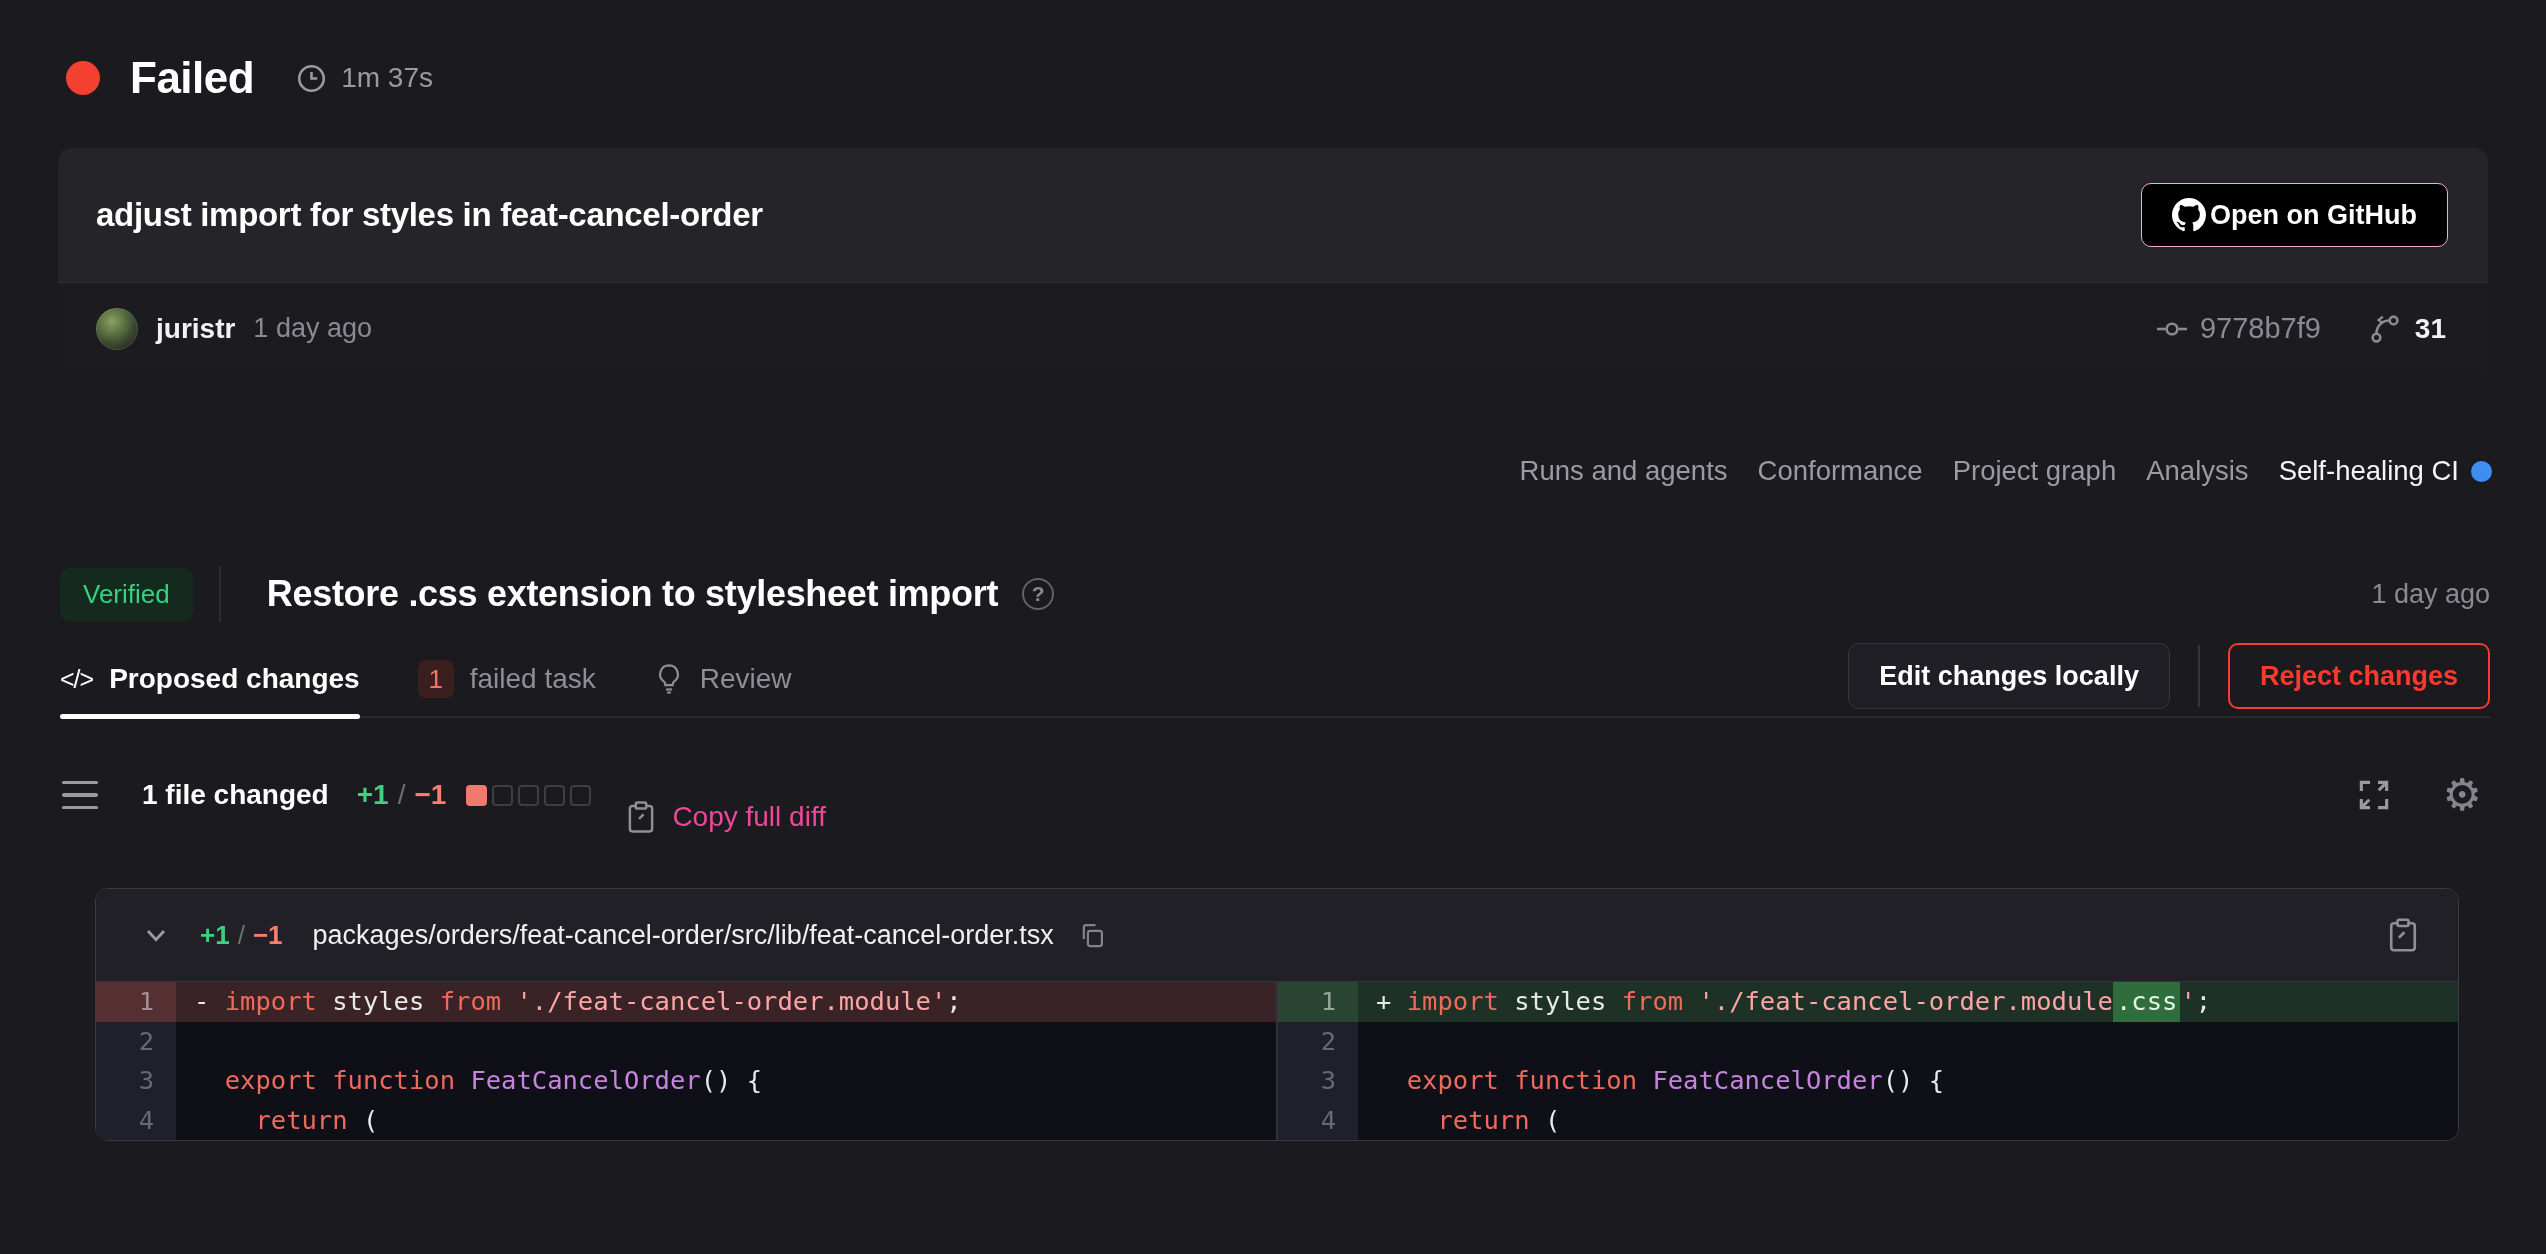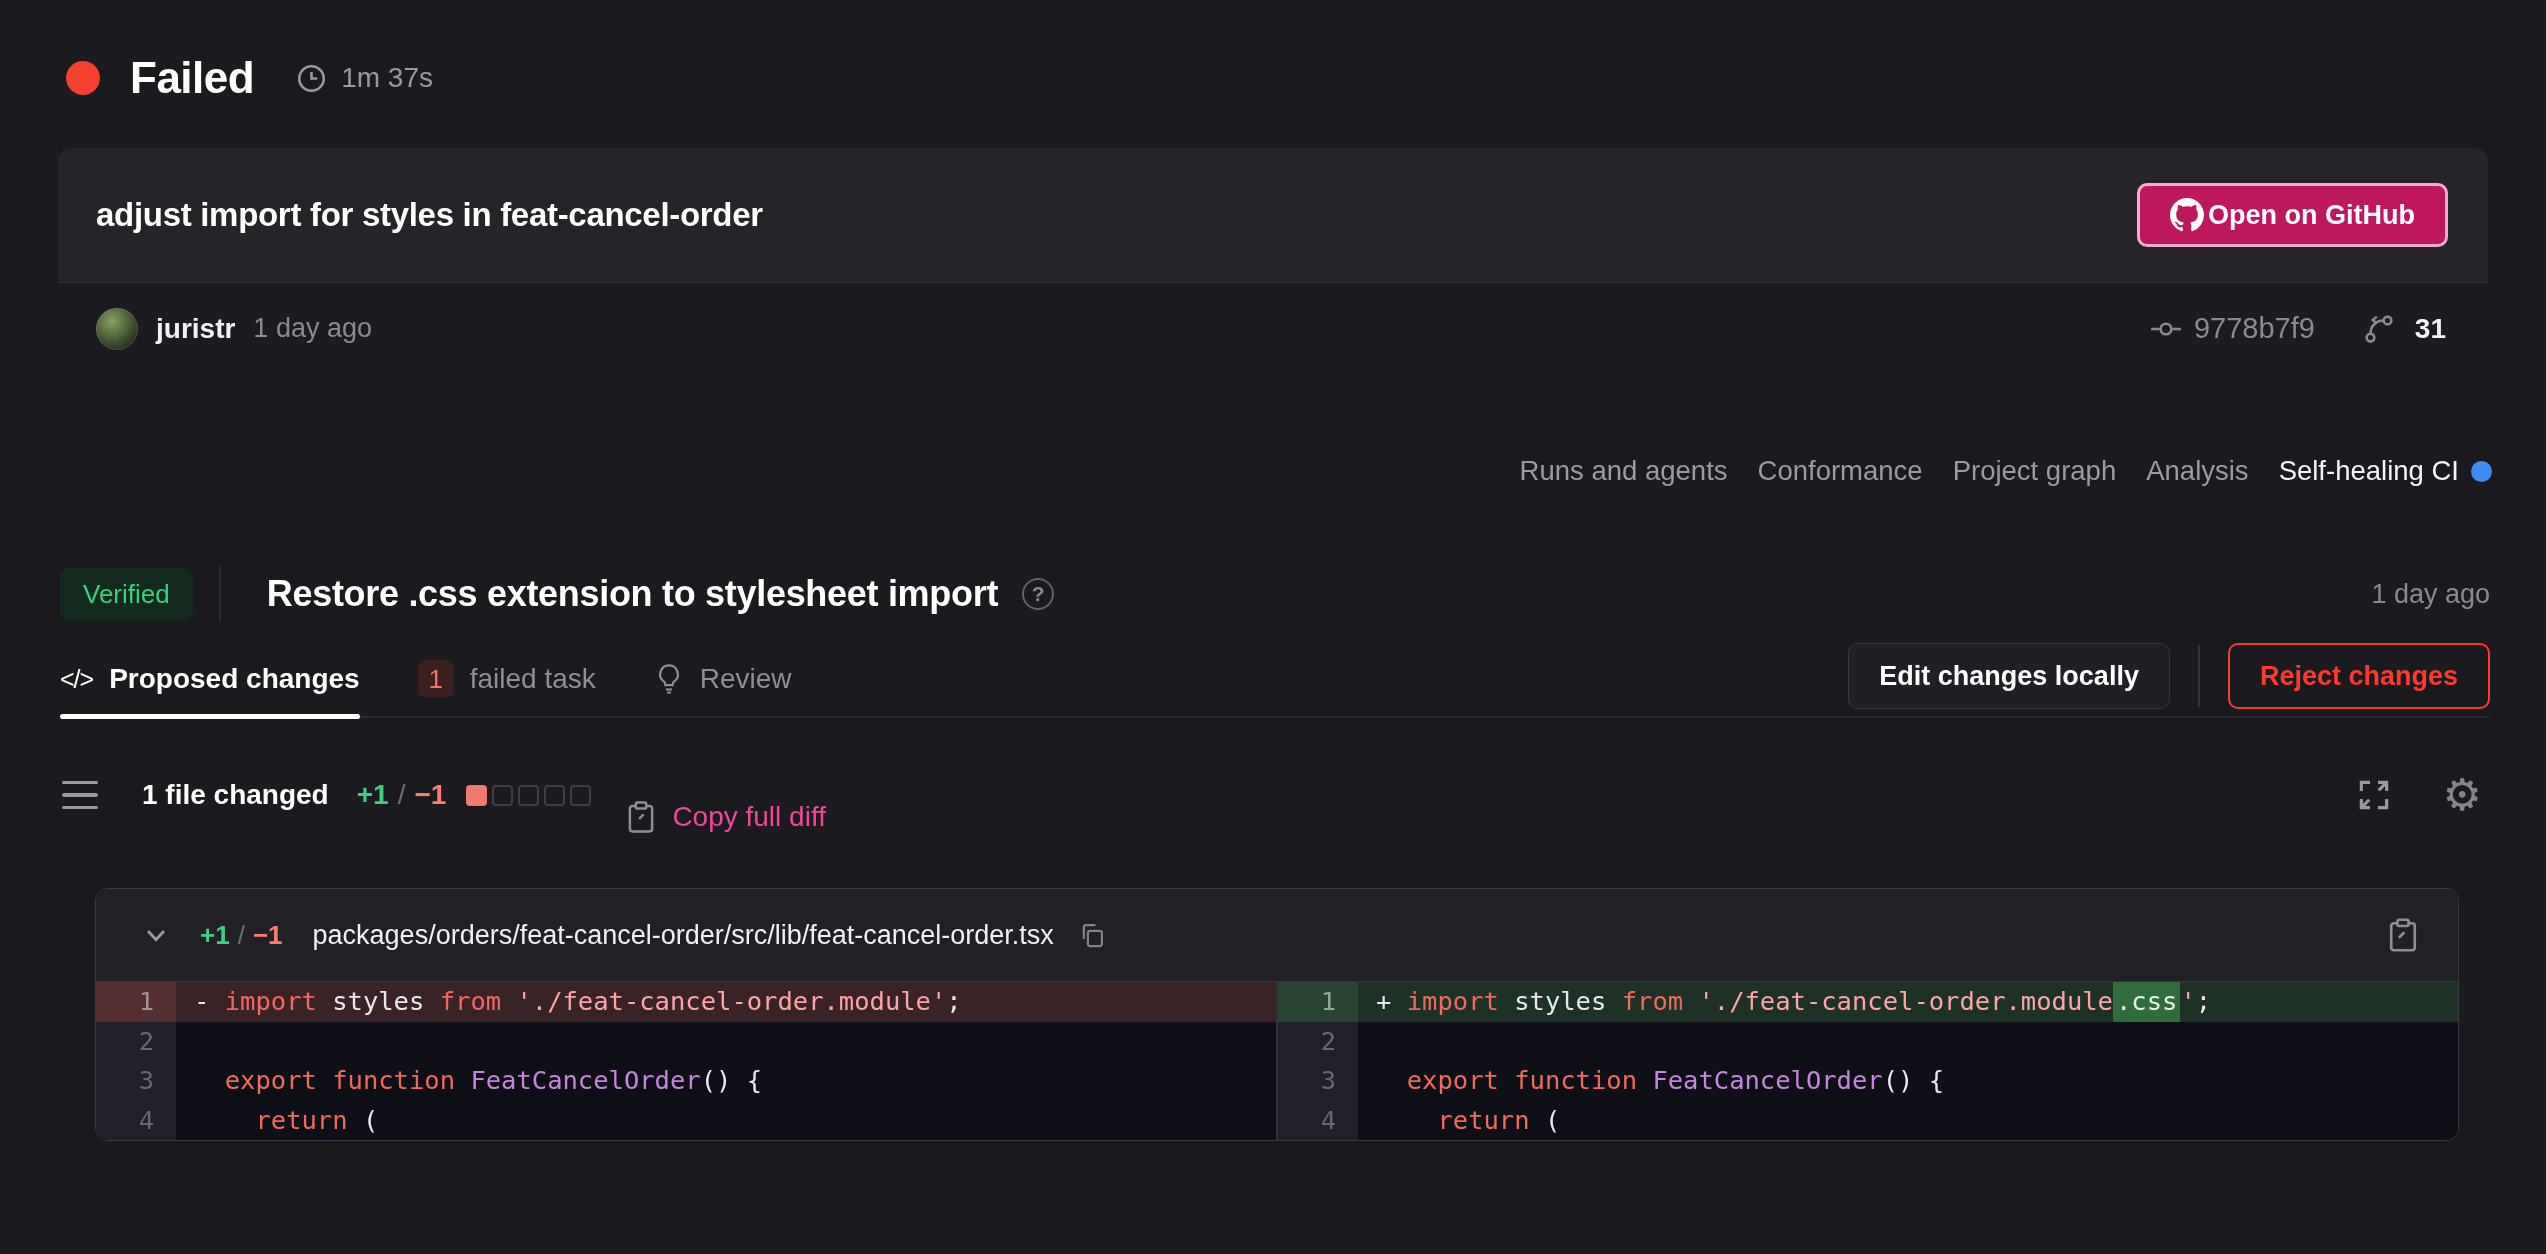--- a/index.html
+++ b/index.html
@@ -17,31 +17,31 @@
   .status-dot { width:34px; height:34px; border-radius:50%; background:#f4402e; }
   .status-label { font-size:44px; font-weight:600; color:#fff; margin-left:30px; letter-spacing:-0.5px; }
   .clock { margin-left:42px; }
   .duration { font-size:28px; color:#9a99a2; margin-left:14px; }
 
   
   .commit-card { margin:42px 58px 0 58px; width:2430px; border-radius:14px; overflow:hidden; background:#252429; }
   .card-top { height:134px; display:flex; align-items:center; padding:0 40px 0 38px; background:#252429; }
   .commit-title { font-size:33px; font-weight:600; color:#fff; letter-spacing:-0.3px; flex:1; }
   .gh-btn { display:flex; align-items:center; gap:4px; height:64px; padding:0 30px; border-radius:10px;
-    background:#be185d; border:3px solid #f9a8d4; color:#fff; font-size:27px; font-weight:600; cursor:pointer;
+    background:#000000; border:1px solid #f9a8d4; color:#fff; font-size:27px; font-weight:600; cursor:pointer;
     font-family:inherit; }
   .card-bottom { height:92px; display:flex; align-items:center; padding:0 42px 0 38px; background:#1c1b20; border-top:1px solid #2e2d33; }
   .avatar { width:42px; height:42px; border-radius:50%; flex:none;
     background:radial-gradient(circle at 38% 32%, #8aa061 0%, #5d7344 32%, #3a4a2e 58%, #23281f 85%);
     box-shadow:inset 0 0 0 1px rgba(255,255,255,.12); }
   .author { font-size:28px; font-weight:600; color:#f2f2f4; margin-left:18px; }
   .ago { font-size:27px; color:#8b8a93; margin-left:18px; }
   .card-bottom .spacer { flex:1; }
   .hash-group { display:flex; align-items:center; gap:12px; color:#8b8a93; font-size:29px; cursor:pointer; }
-  .branch-group { display:flex; align-items:center; gap:20px; margin-left:48px; }
+  .branch-group { display:flex; align-items:center; gap:14px; margin-left:48px; }
   .branch-count { font-size:28px; font-weight:600; color:#f2f2f4; }
 
   
   .top-nav { display:flex; justify-content:flex-end; align-items:center; gap:30px; margin:74px 54px 0 0; height:46px; }
   .nav-item { font-size:27.5px; color:#9b9aa3; cursor:pointer; white-space:nowrap; display:flex; align-items:center; gap:12px; }
   .nav-item.active { color:#f5f5f7; }
   .nav-dot { width:21px; height:21px; border-radius:50%; background:#3f8cf3; }
 
   
   .fix-header { display:flex; align-items:center; margin:64px 56px 0 60px; height:72px; }

